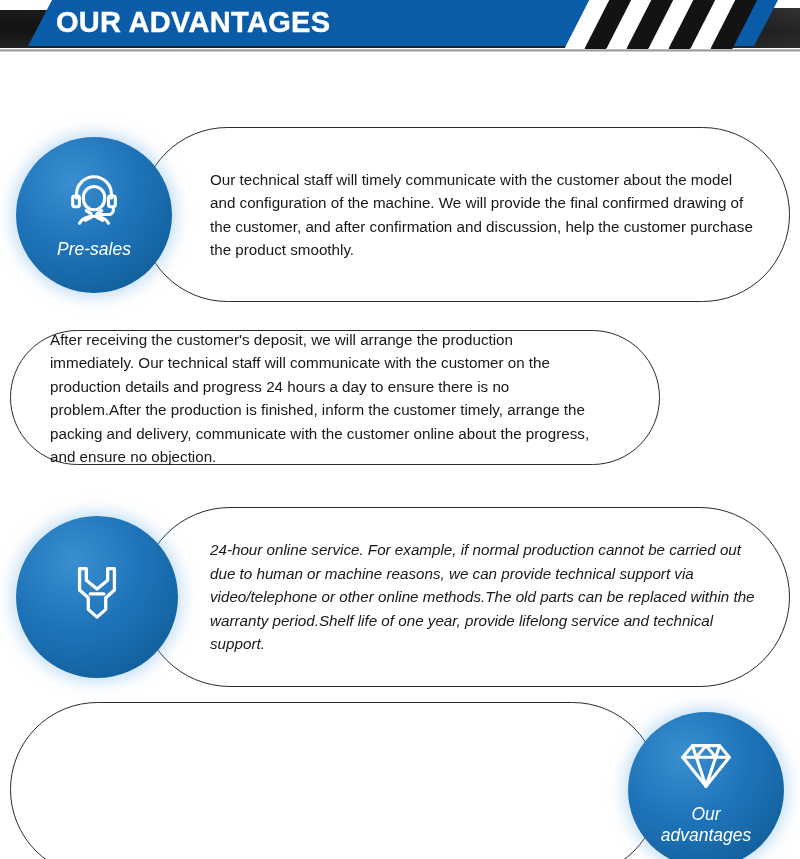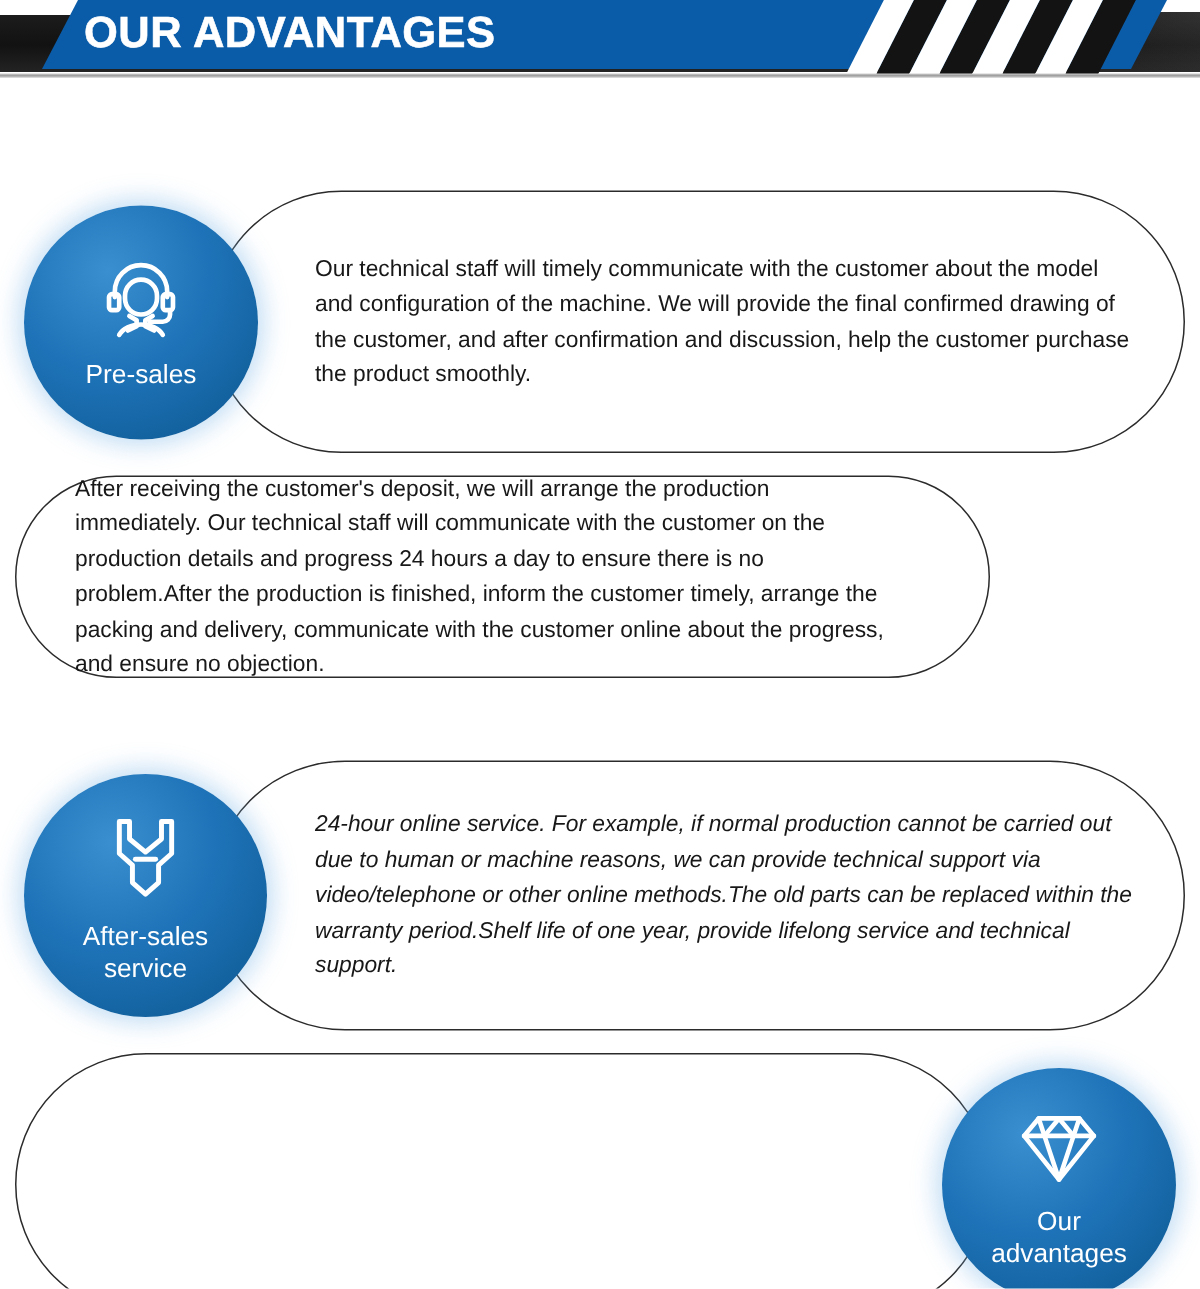--- a/index.html
+++ b/index.html
@@ -110,21 +110,21 @@
   .rows {
     position: relative;
     width: 800px;
   }
   .row {
     position: absolute;
     left: 0;
     width: 800px;
   }
   .row.r1 { top: 75px;  height: 175px; }
-  .row.r2 { top: 265px; height: 135px; }
+  .row.r2 { top: 278px; height: 135px; }
   .row.r3 { top: 455px; height: 180px; }
   .row.r4 { top: 650px; height: 175px; }
 
   
   .pill {
     position: absolute;
     top: 0;
     height: 100%;
     box-sizing: border-box;
     background: #ffffff;
@@ -159,20 +159,21 @@
     width: 156px;
     height: 156px;
     border-radius: 50%;
     background:
       radial-gradient(circle at 36% 28%, #3a8fd0 0%, #1e73b8 45%, #13629f 78%, #0f5a95 100%);
     box-shadow: 0 0 16px 4px rgba(120,180,230,0.45);
     display: flex;
     flex-direction: column;
     align-items: center;
     justify-content: center;
+    font-style: italic;
   }
   .row.r1 .circle { left: 16px; }
   .row.r2 .circle { left: 628px; }
   .row.r3 .circle { left: 16px; width: 162px; height: 162px; }
   .row.r4 .circle { left: 628px; }
 
   .circle-icon {
     width: 62px;
     height: 62px;
     margin-bottom: 8px;
@@ -243,22 +244,20 @@
   <div class="row r3">
     <div class="pill"></div>
     <div class="pill-text">24-hour online service. For example, if normal production cannot be carried out due to human or machine reasons, we can provide technical support via video/telephone or other online methods.The old parts can be replaced within the warranty period.Shelf life of one year, provide lifelong service and technical support.</div>
     <div class="circle">
       <span class="circle-icon">
         <svg viewBox="0 0 64 64" fill="none" stroke="#ffffff" stroke-width="3.4" stroke-linecap="round" stroke-linejoin="round">
           <path d="M14 10 h7 v12 l11 9 l11 -9 V10 h7 v22 l-9 8 v12 l-9 8 l-9 -8 V40 l-9 -8 Z"></path>
           <path d="M25 36 h14"></path>
         </svg>
       </span>
-      <span class="circle-label">After-sales
-service</span>
     </div>
   </div>
 
   <div class="row r4">
     <div class="pill"></div>
     <div class="circle">
       <span class="circle-icon">
         <svg viewBox="0 0 64 64" fill="none" stroke="#ffffff" stroke-width="3.2" stroke-linecap="round" stroke-linejoin="round">
           <path d="M8 24 L18 12 H46 L56 24 L32 54 Z"></path>
           <path d="M8 24 H56"></path>

